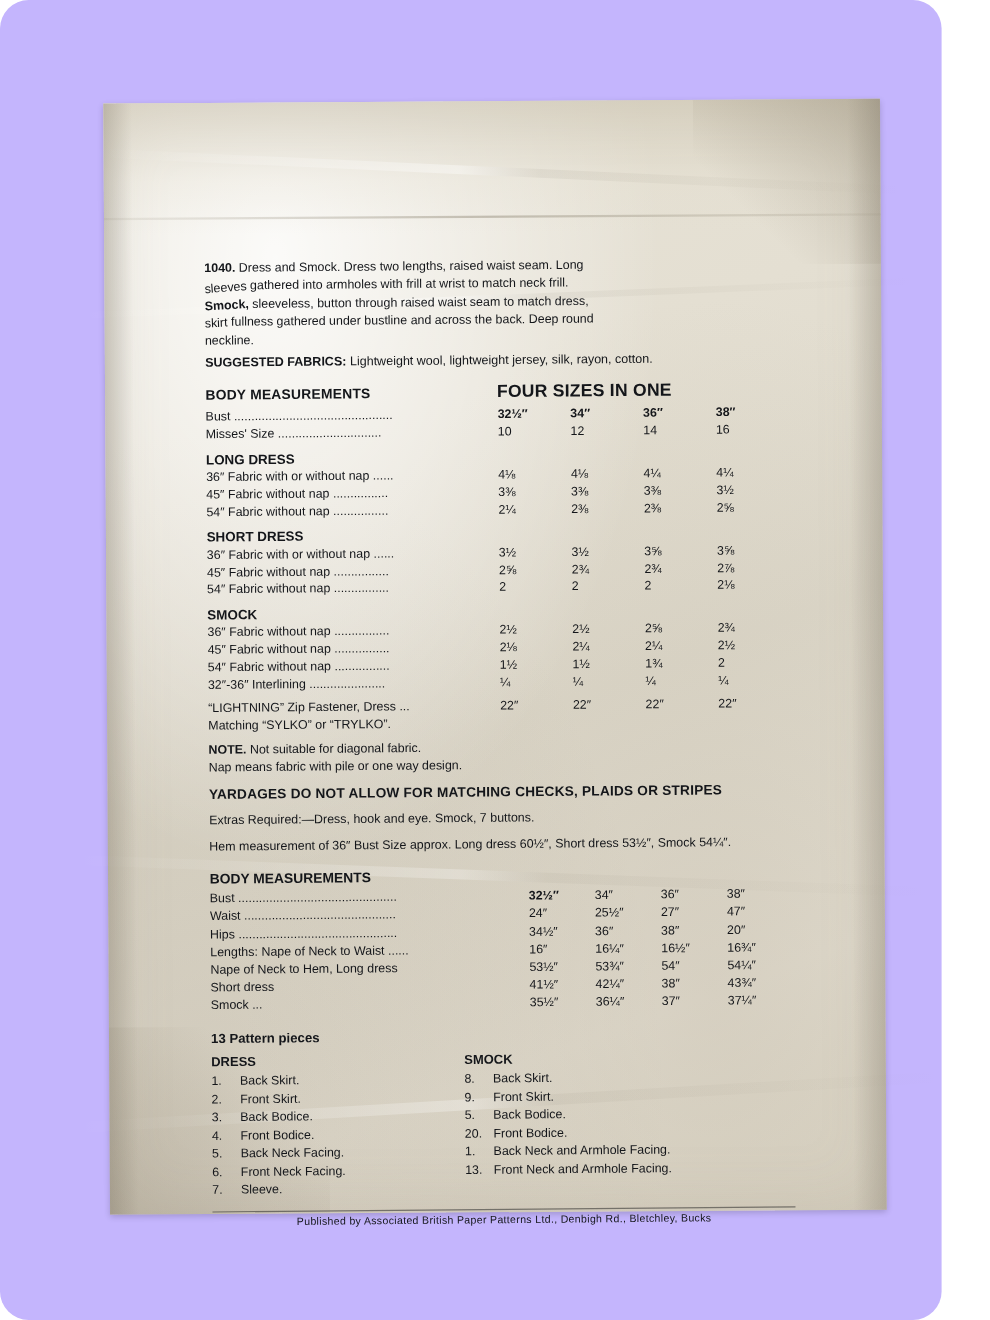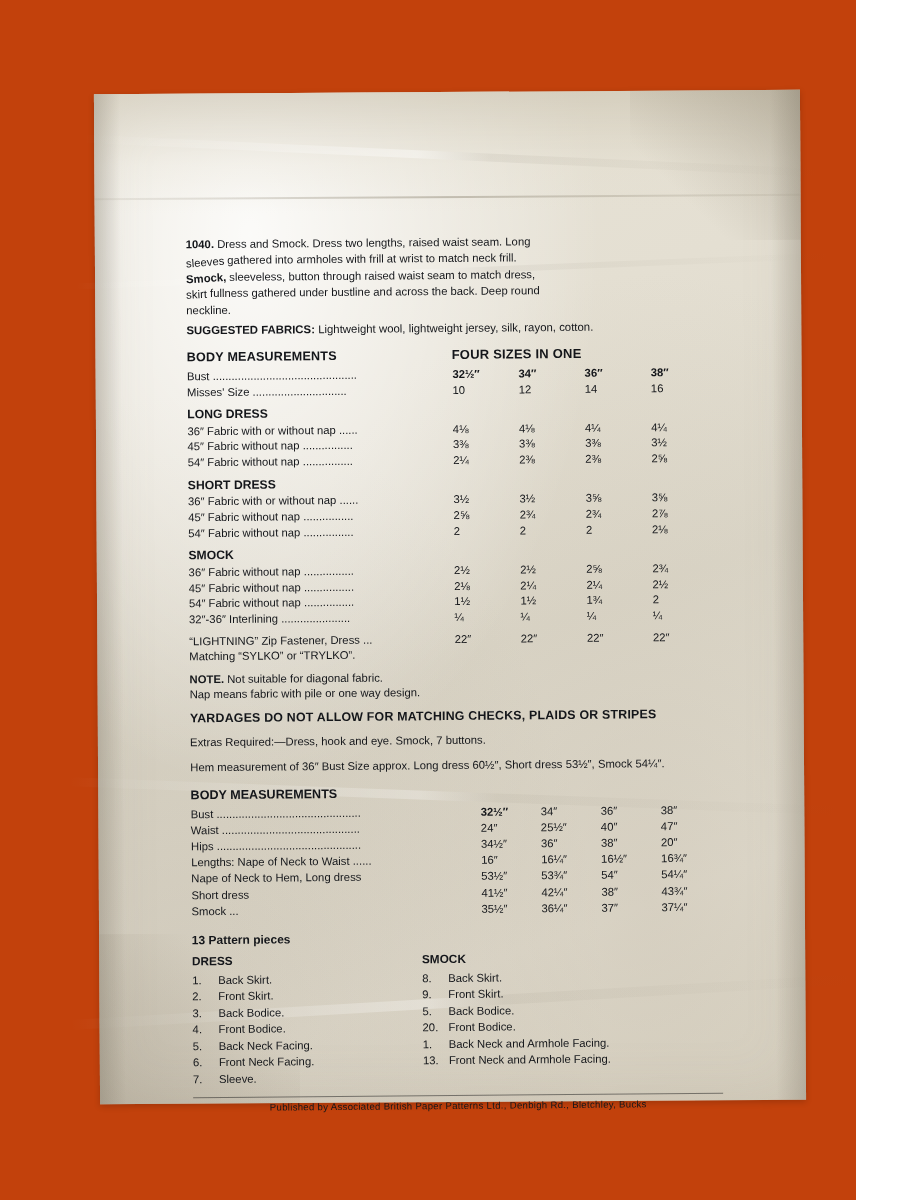--- a/index.html
+++ b/index.html
@@ -10,21 +10,22 @@
   body {
     width: 900px;
     height: 1200px;
     font-family: "Liberation Sans", sans-serif;
     overflow: hidden;
   }
   .page {
     position: relative;
     width: 856px;
     height: 1200px;
-    background: #c2410c;
+    background: #c4b5fd;
+    border-radius: 26px;
   }
   
   .packet {
     position: absolute;
     left: 97px;
     top: 92px;
     width: 706px;
     height: 1010px;
     background:
       radial-gradient(ellipse at 22% 14%, rgba(255,255,255,0.85) 0%, rgba(255,255,255,0) 45%),
@@ -102,21 +103,21 @@
   }
   .fabrics .lead { font-weight: bold; }
 
   .sec-head {
     font-weight: bold;
     font-size: 12.6px;
     letter-spacing: 0.2px;
   }
   .four-sizes {
     font-weight: bold;
-    font-size: 13px;
+    font-size: 16px;
     letter-spacing: 0.2px;
   }
   .row-head {
     display: flex;
     align-items: baseline;
     margin-bottom: 3px;
   }
   .row-head .left { width: 265px; }
 
   table.yard {
@@ -381,21 +382,21 @@
           <td class="mlbl">Bust  ..............................................</td>
           <td class="mv" style="font-weight:bold">32½″</td>
           <td class="mv">34″</td>
           <td class="mv">36″</td>
           <td class="mv">38″</td>
         </tr>
         <tr>
           <td class="mlbl">Waist  ............................................</td>
           <td class="mv">24″</td>
           <td class="mv">25½″</td>
-          <td class="mv">40″</td>
+          <td class="mv">27″</td>
           <td class="mv">47″</td>
         </tr>
         <tr>
           <td class="mlbl">Hips  ..............................................</td>
           <td class="mv">34½″</td>
           <td class="mv">36″</td>
           <td class="mv">38″</td>
           <td class="mv">20″</td>
         </tr>
         <tr>

